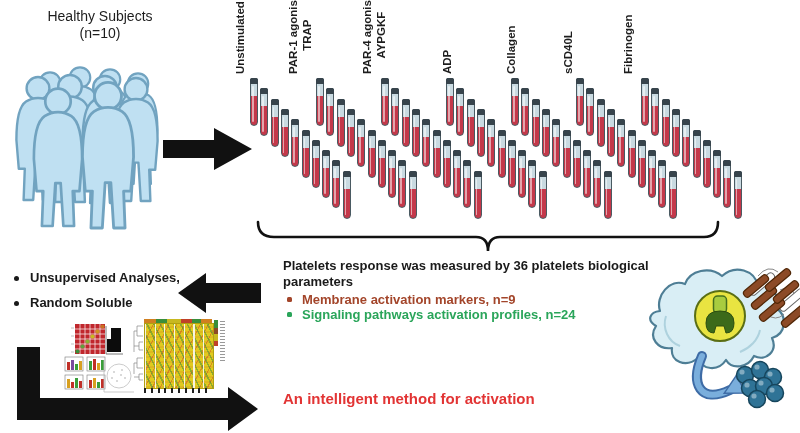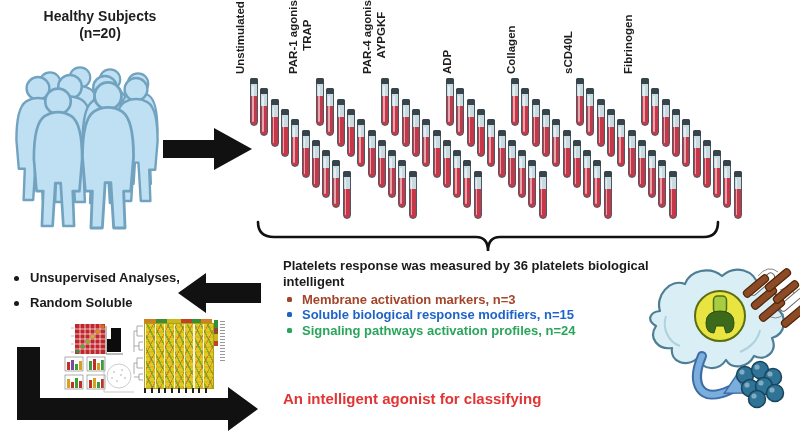--- a/index.html
+++ b/index.html
@@ -2,21 +2,21 @@
 <html><head>
 <meta charset="utf-8">
 <style>
   html,body{margin:0;padding:0;background:#fff;}
   #canvas{position:relative;width:800px;height:433px;background:#fff;overflow:hidden;
           font-family:"Liberation Sans",sans-serif;}
   .abs{position:absolute;}
 
   
   .title{left:18px;top:8px;width:164px;text-align:center;color:#1d1d1d;
-         font-weight:bold;font-size:14px;line-height:17px;}
+         font-weight:normal;font-size:14px;line-height:17px;}
 
   
   .vlabel{position:absolute;top:74px;transform:rotate(-90deg);transform-origin:0 0;
           font-weight:bold;font-size:11.5px;line-height:14px;color:#1d1d1d;
           white-space:nowrap;text-align:center;}
   .tube{position:absolute;width:8px;height:48px;box-sizing:border-box;
         border:1px solid #4a5a62;border-radius:2px 2px 4px 4px;
         background:linear-gradient(180deg,#c9dae1 0 36%,#c4384a 36% 100%);}
   .tube::before{content:"";position:absolute;left:-1px;top:-1px;width:8px;height:6px;
         background:#37444c;border-radius:2px 2px 0 0;}
@@ -56,21 +56,21 @@
   .bh-lines{position:absolute;left:87px;top:4px;width:5px;height:40px;
      background:repeating-linear-gradient(0deg,#999 0 1px,transparent 1px 3px);}
 </style>
 </head>
 <body>
 
 <div id="canvas">
 
   <div class="abs title">
     <div>Healthy Subjects</div>
-    <div>(n=20)</div>
+    <div>(n=10)</div>
   </div>
 
   <svg class="abs" style="left:10px;top:48px" width="165" height="185" viewBox="0 0 165 185">
     <defs>
       <g id="person">
         <circle cx="0" cy="-93" r="9.5" fill="#bfe0f2" stroke="#71a3c0" stroke-width="2"></circle>
         <path d="M -10,-82 C -16,-78 -18,-66 -18,-50 L -16,-26 L -11,-26 L -12,0 L -4,0 L -2,-32 L 2,-32 L 4,0 L 12,0 L 11,-26 L 16,-26 L 18,-50 C 18,-66 16,-78 10,-82 C 4,-86 -4,-86 -10,-82 Z" fill="#bfe0f2" stroke="#71a3c0" stroke-width="2" stroke-linejoin="round"></path>
       </g>
     </defs>
     <use href="#person" transform="translate(40,135) scale(1.08)"></use>
@@ -184,28 +184,24 @@
       <div class="tube" style="left: 723.4px; top: 160.4px;"></div>
       <div class="tube" style="left: 733.7px; top: 170.7px;"></div>
     </div>
 
   <svg class="abs" style="left:250px;top:218px" width="480" height="40" viewBox="0 0 480 40">
     <path d="M 8 4 Q 8 19 24 19 L 226 19 Q 238 19 238 33 Q 238 19 250 19 L 454 19 Q 468 19 468 4" fill="none" stroke="#111" stroke-width="2.6" stroke-linecap="round"></path>
   </svg>
 
   <div class="abs measure">
     <div class="head">Platelets response was measured by 36 platelets biological</div>
-    <div class="head">intelligent</div>
+    <div class="head">parameters</div>
     <div class="mrow" style="color: rgb(163, 69, 42);">
       <span class="mdot" style="background: rgb(163, 69, 42);"></span>
-      <span>Membrane activation markers, n=3</span>
-    </div>
-    <div class="mrow" style="color: rgb(30, 100, 200);">
-      <span class="mdot" style="background: rgb(30, 100, 200);"></span>
-      <span>Soluble biological response modifiers, n=15</span>
+      <span>Membrane activation markers, n=9</span>
     </div>
     <div class="mrow" style="color: rgb(42, 165, 90);">
       <span class="mdot" style="background: rgb(42, 165, 90);"></span>
       <span>Signaling pathways activation profiles, n=24</span>
     </div>
   </div>
 
   <div class="abs analysis">
     <div class="arow">
       <span class="adot"></span>
@@ -310,21 +306,21 @@
     <div class="bh-ticks"></div>
     <div class="bh-legend"></div>
     <div class="bh-lines"></div>
   </div>
 
   <svg class="abs" style="left:14px;top:344px" width="248" height="89" viewBox="0 0 248 89">
     <polygon points="3,3 26,3 26,54 214,54 214,43 244,65 214,87 214,76 3,76" fill="#111"></polygon>
   </svg>
 
   <div class="abs conclusion" style="color: rgb(226, 52, 52);">
-    <div>An intelligent agonist for classifying</div>
+    <div>An intelligent method for activation</div>
   </div>
 
   <svg class="abs" style="left:630px;top:256px" width="172" height="177" viewBox="0 0 172 177">
 
     <path d="M 30 55 C 25 40 40 22 55 28 C 60 14 80 10 92 20 C 105 8 125 14 128 30
              C 140 28 152 40 146 52 C 158 60 156 78 142 82 C 148 95 136 106 124 100
              C 118 112 102 114 96 104 C 88 116 72 114 68 102 C 56 112 40 106 42 92
              C 28 94 18 82 26 70 C 16 64 20 56 30 55 Z" fill="#d9eef5" stroke="#4e7e95" stroke-width="2.2" stroke-linejoin="round"></path>
     <path d="M 40 50 C 38 40 48 30 58 34 C 64 24 78 22 88 28" fill="none" stroke="#a8ced c" stroke-width="0"></path>
     <path d="M 36 60 C 32 72 38 86 50 90 M 110 96 C 120 92 128 84 130 74" fill="none" stroke="#aed2de" stroke-width="2"></path>

